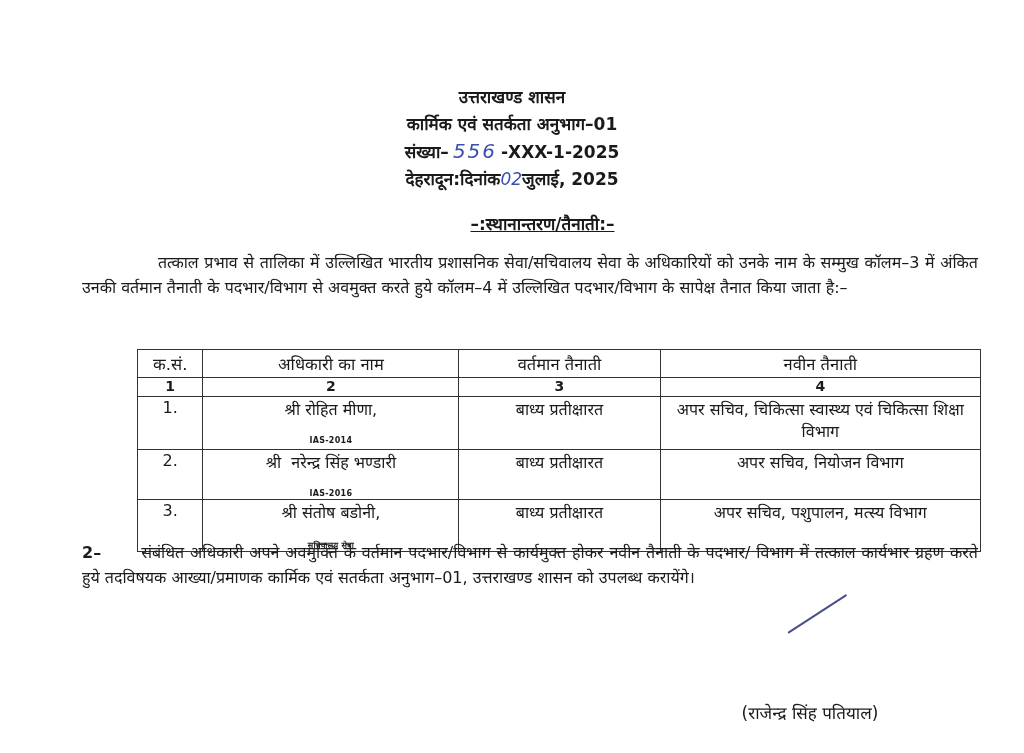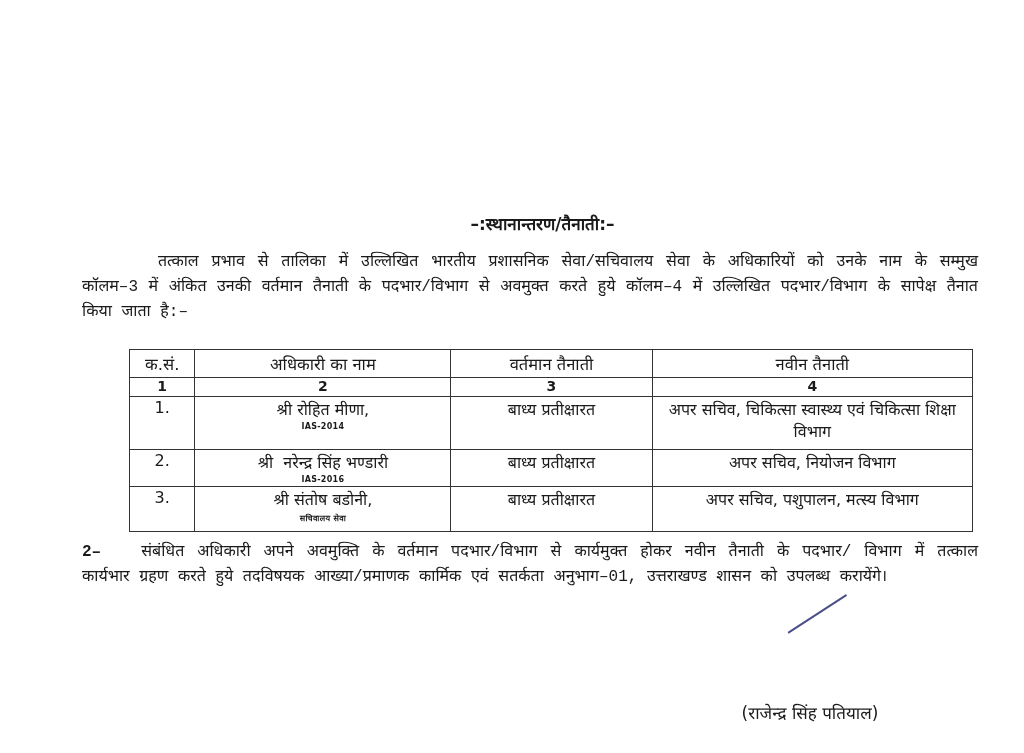--- a/index.html
+++ b/index.html
@@ -50,40 +50,40 @@
     .subject {
       position: absolute;
       top: 212px;
       left: 0;
       width: 1024px;
       text-align: center;
       font-size: 17px;
       font-weight: bold;
     }
     .subject span {
+      text-decoration: underline;
       margin-left: 61px;
       text-align: center;
     }
     .para {
       position: absolute;
       left: 82px;
       width: 896px;
       font-size: 16px;
       line-height: 25px;
       text-align: justify;
       text-align-last: left;
-      font-family: Liberation Mono, monospace;
     }
     .para1 { top: 250px; text-indent: 76px; }
     .para2 { top: 540px; }
     .para2 .num { font-weight: bold; margin-right: 40px; }
 
     table.postings {
       position: absolute;
-      left: 129px;
+      left: 137px;
       top: 349px;
       width: 844px;
       border-collapse: collapse;
       font-size: 16px;
       color: #1a1a1a;
     }
     table.postings td, table.postings th {
       border: 1.3px solid #333;
       text-align: center;
       vertical-align: top;
@@ -96,21 +96,21 @@
     .col2 { width: 255px; }
     .col3 { width: 202px; }
     .col4 { width: 329px; }
     tr.r1 td { height: 50px; }
     tr.r2 td { height: 34px; }
     tr.r3 td { height: 42px; }
     .sub-tag {
       display: block;
       font-size: 8px;
       font-weight: bold;
-      margin-top: 2px;
+      margin-top: 16px;
       letter-spacing: 0.3px;
     }
     .sig-line {
       position: absolute;
       left: 788px;
       top: 632px;
       width: 70px;
       height: 2px;
       background: #4a4f8a;
       transform: rotate(-33deg);
@@ -126,20 +126,26 @@
       font-size: 17px;
       font-weight: normal;
       line-height: 27px;
     }
   </style>
 </head>
 <body>
 
 <div class="page">
 
+  <div class="header" style="top:84px;">
+    <span class="line">उत्तराखण्ड शासन</span>
+    <span class="line">कार्मिक एवं सतर्कता अनुभाग–01</span>
+    <span class="line"><span>संख्या–</span><span class="hw">556</span><span>-XXX-1-2025</span></span>
+    <span class="line"><span>देहरादून:दिनांक</span><span class="hw-date">02</span><span>जुलाई, 2025</span></span>
+  </div>
 
   <div class="subject">
     <span>–:स्थानान्तरण/तैनाती:–</span>
   </div>
 
   <div class="para para1">तत्काल प्रभाव से तालिका में उल्लिखित भारतीय प्रशासनिक सेवा/सचिवालय सेवा के अधिकारियों को उनके नाम के सम्मुख कॉलम–3 में अंकित उनकी वर्तमान तैनाती के पदभार/विभाग से अवमुक्त करते हुये कॉलम–4 में उल्लिखित पदभार/विभाग के सापेक्ष तैनात किया जाता है:–</div>
 
   <table class="postings">
     <thead>
       <tr>

